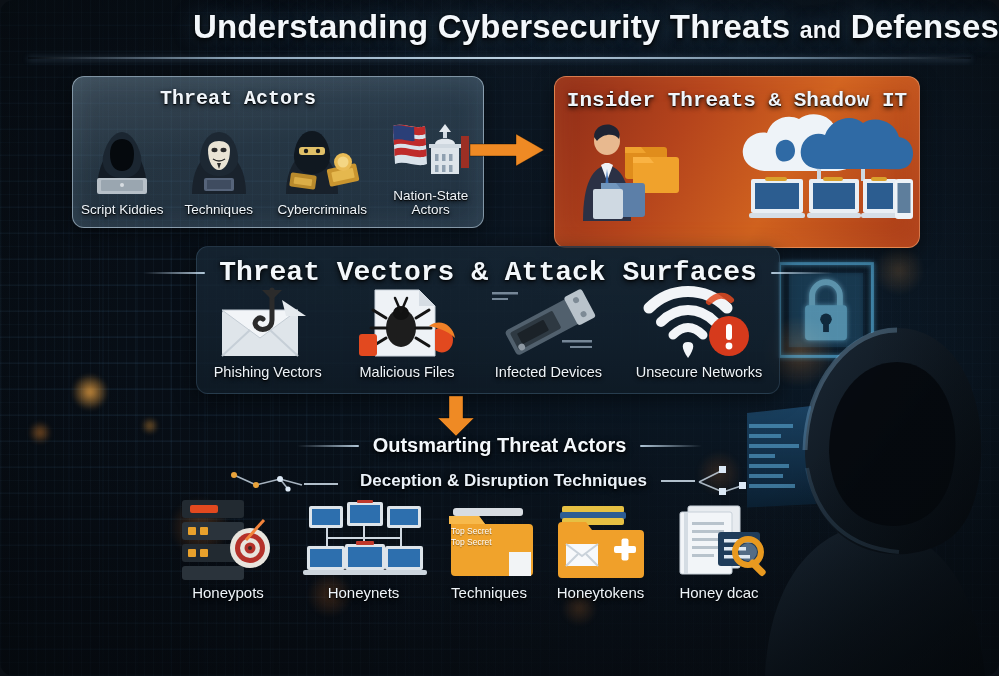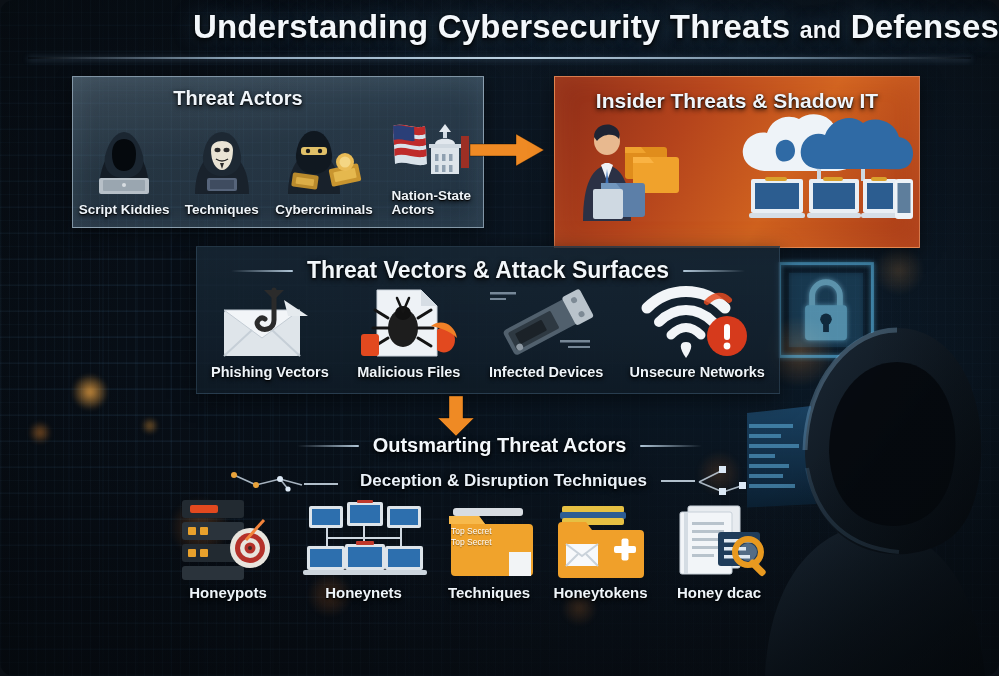--- a/index.html
+++ b/index.html
@@ -87,21 +87,21 @@
     white-space: nowrap;
   }
   .title .small { font-size: 23px; font-weight: bold; }
   .title-rule {
     position: absolute; top: 57px; left: 28px; right: 28px; height: 2px;
     background: linear-gradient(90deg, rgba(150,195,230,0) 0%, rgba(185,215,240,.75) 22%, rgba(210,232,248,.9) 52%, rgba(175,210,238,.6) 80%, rgba(150,195,230,0) 100%);
     box-shadow: 0 1px 6px rgba(140,190,235,.4);
   }
 
   
-  .panel { position: absolute; border-radius: 0; }
+  .panel { position: absolute; border-radius: 12px; font-family: Liberation Mono, monospace; }
 
   .panel-actors {
     left: 72px; top: 76px; width: 412px; height: 152px;
     background: linear-gradient(170deg, rgba(133,164,186,.40) 0%, rgba(96,129,153,.34) 45%, rgba(74,104,128,.36) 100%);
     border: 1px solid rgba(205,228,244,.55);
     box-shadow: inset 0 0 30px rgba(180,215,240,.12), 0 4px 16px rgba(0,0,0,.45);
   }
   .panel-insider {
     left: 554px; top: 76px; width: 366px; height: 172px;
     background: linear-gradient(120deg, #8d2c18 0%, #b5441c 34%, #d0621f 62%, #a83a18 100%);
@@ -131,31 +131,31 @@
   }
   .heading-deco .dash {
     height: 2px; width: 62px; flex: none;
     background: linear-gradient(90deg, rgba(200,225,245,0), rgba(205,228,246,.85));
     border-radius: 1px;
   }
   .heading-deco .dash.right {
     background: linear-gradient(90deg, rgba(205,228,246,.85), rgba(200,225,245,0));
   }
   .heading-vectors { top: 10px; }
-  .heading-vectors .txt { font-size: 23px; font-weight: bold; color: #f2f7fb;
+  .heading-vectors .txt { font-size: 28px; font-weight: bold; color: #f2f7fb;
     text-shadow: 0 2px 6px rgba(0,0,0,.95), 0 1px 2px rgba(0,0,0,.9); white-space: nowrap; }
 
   
   .icon-row { position: absolute; display: flex; align-items: flex-end; }
   .icon-cell { display: flex; flex-direction: column; align-items: center; }
   .icon-label {
     margin-top: 5px;
-    font-size: 14px; font-weight: bold; color: #eef4f9;
+    font-size: 14px; font-weight: normal; color: #eef4f9;
     text-shadow: 0 2px 4px rgba(0,0,0,.95), 0 1px 1px rgba(0,0,0,.9);
-    white-space: nowrap; line-height: 1.05;
+    white-space: nowrap; text-align: center; line-height: 1.05;
   }
 
   .row-actors { left: 74px; top: 108px; width: 410px; justify-content: space-around; }
   .row-actors .icon-label { font-size: 13.5px; }
   .row-vectors { left: 198px; top: 286px; width: 580px; justify-content: space-around; }
   .row-vectors .icon-label { font-size: 14.5px; }
   .row-honey { left: 172px; top: 500px; width: 600px; justify-content: space-between; }
   .row-honey .icon-label { font-size: 15px; }
 
   

